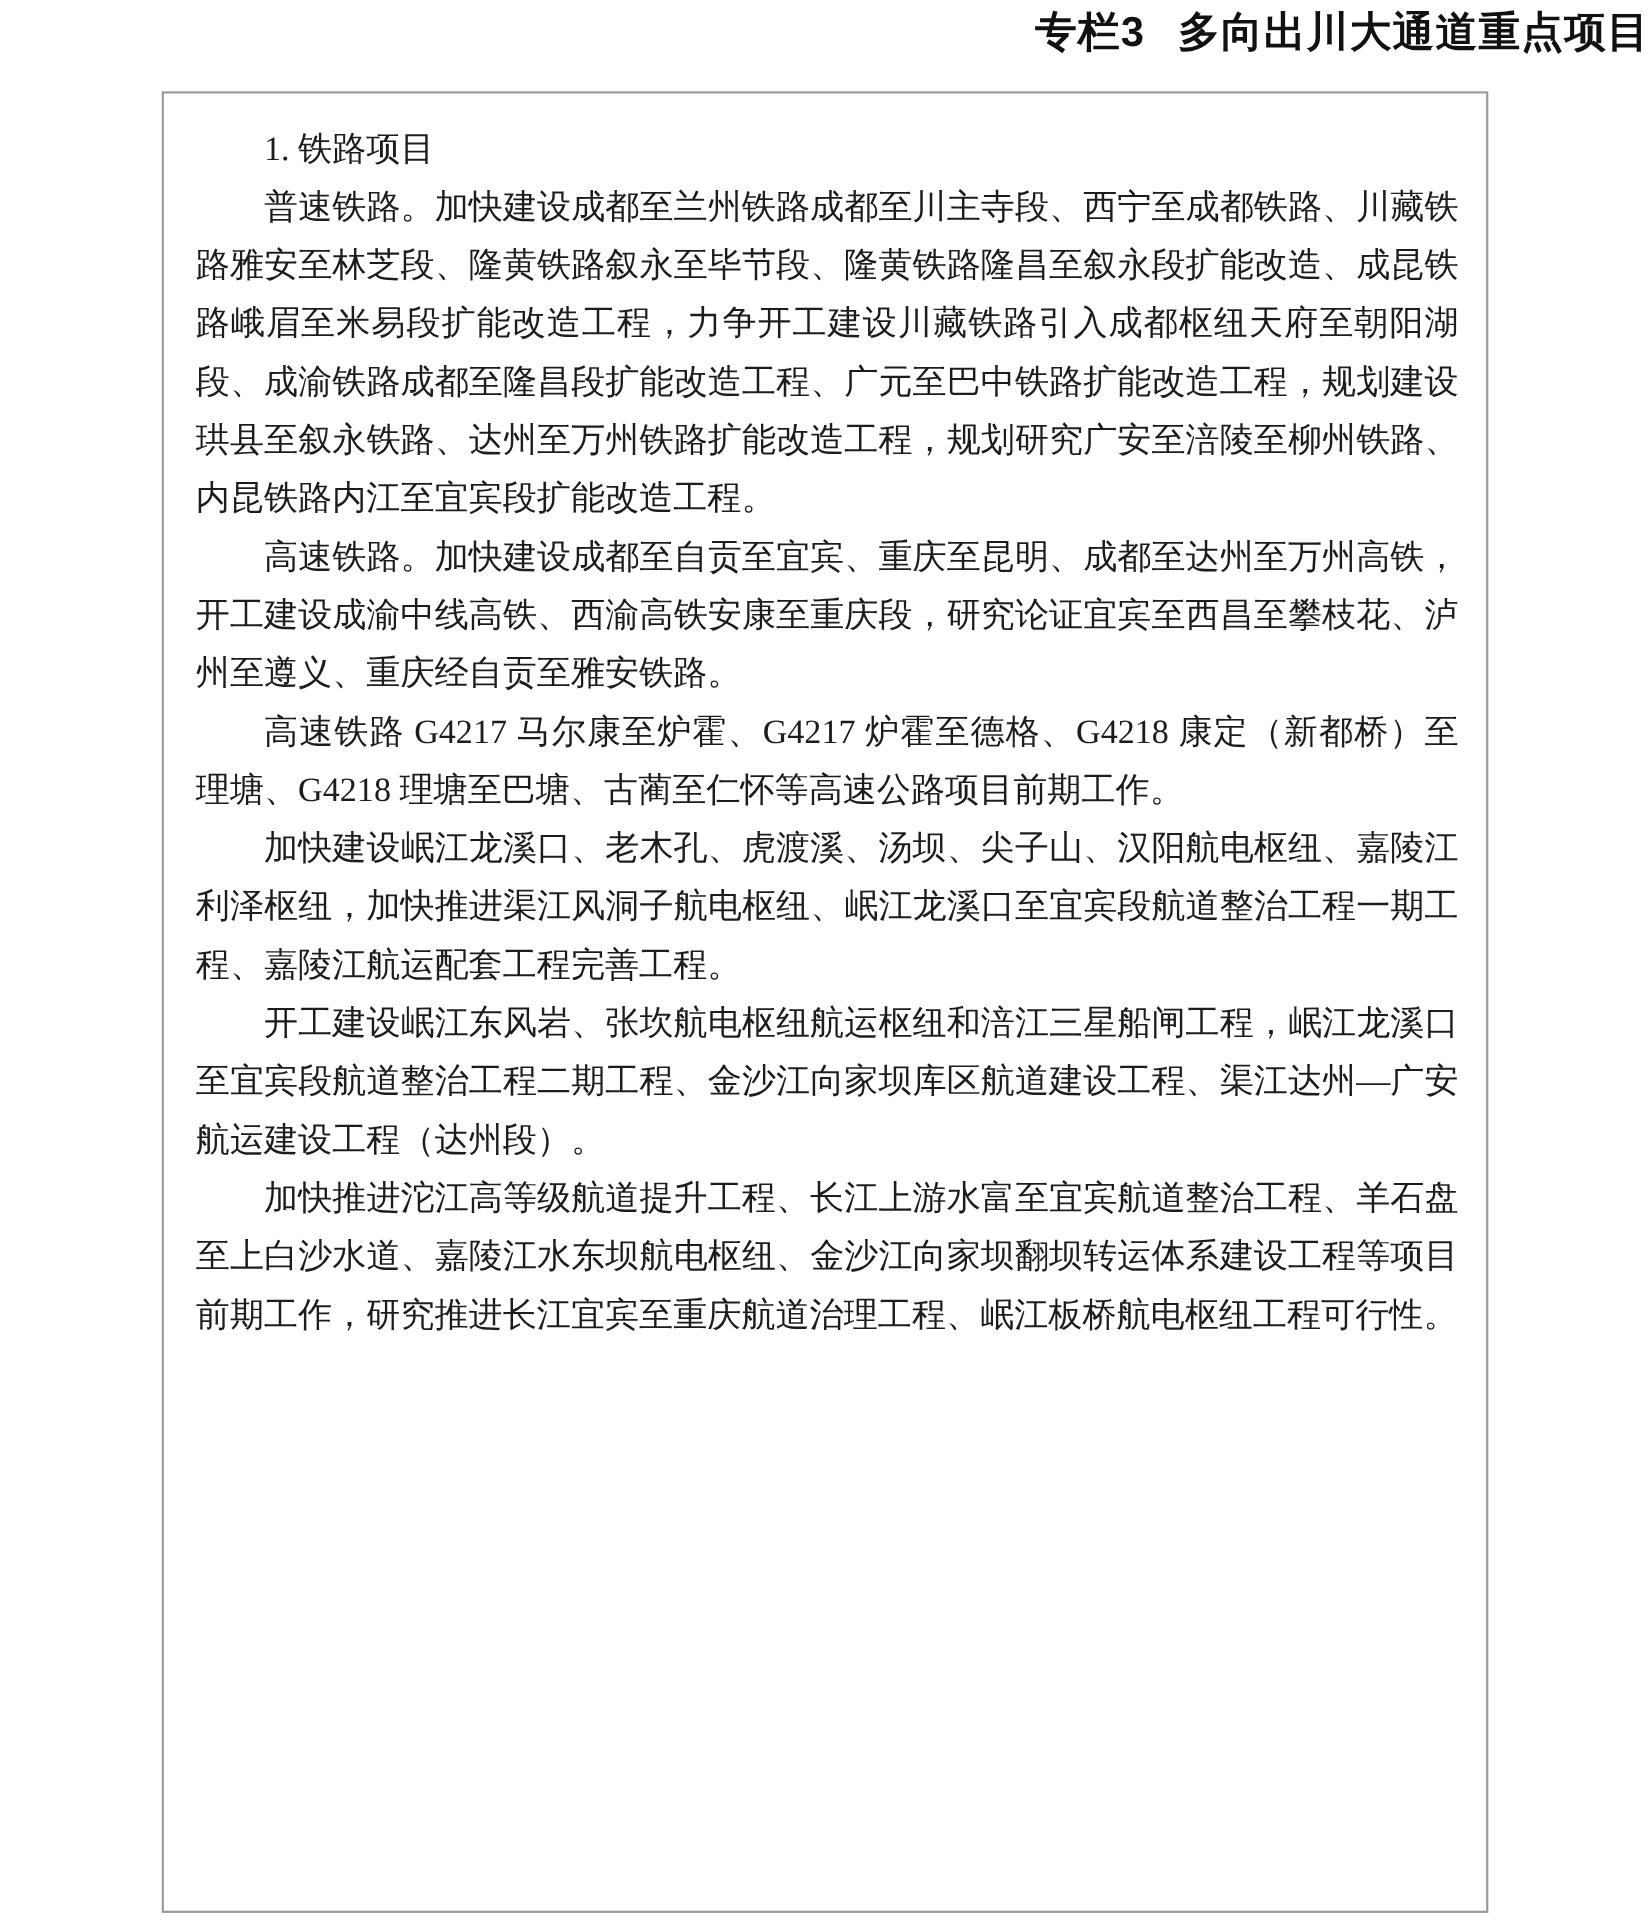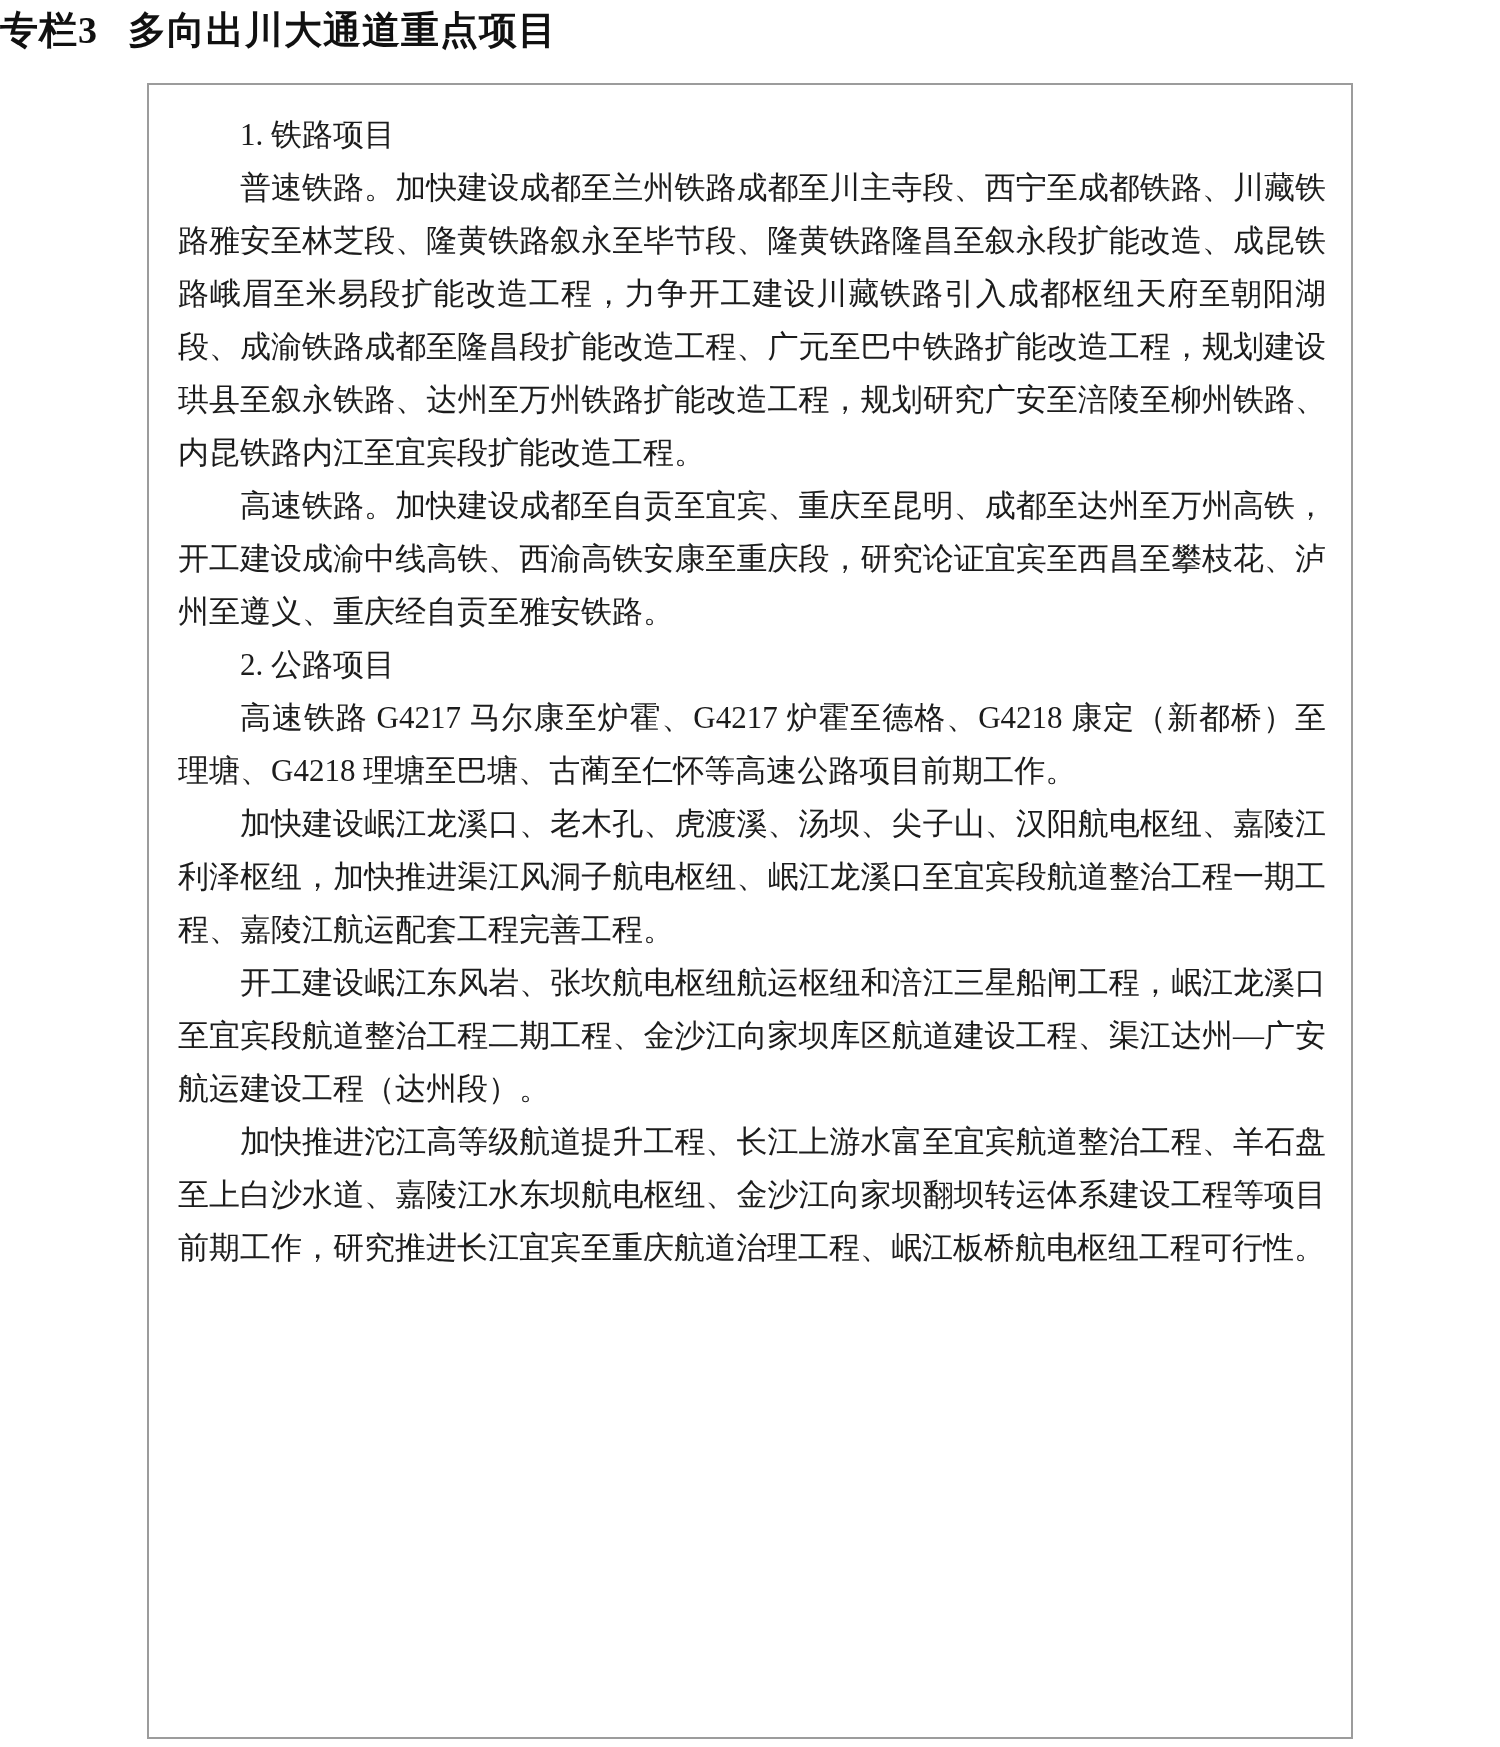--- a/index.html
+++ b/index.html
@@ -12,22 +12,22 @@
     height: 1747px;
     position: relative;
     font-family: "Liberation Serif", "DejaVu Serif", serif;
     color: #1a1a1a;
   }
   .doc-title {
     position: absolute;
     top: 8px;
     left: 0;
     width: 100%;
-    text-align: left;
-    font-family: Liberation Serif, serif;
+    text-align: right;
+    font-family: Liberation Sans, sans-serif;
     font-weight: bold;
     font-size: 38px;
     line-height: 44px;
     letter-spacing: 1px;
     color: #111111;
     white-space: nowrap;
   }
   .doc-title .title-label {
     margin-right: 30px;
   }
@@ -56,18 +56,17 @@
 <body>
 
 <div class="doc-title">
   <span class="title-label">专栏3</span><span>多向出川大通道重点项目</span>
 </div>
 
 <div class="content-box">
   <p class="para">1. 铁路项目</p>
   <p class="para">普速铁路。加快建设成都至兰州铁路成都至川主寺段、西宁至成都铁路、川藏铁路雅安至林芝段、隆黄铁路叙永至毕节段、隆黄铁路隆昌至叙永段扩能改造、成昆铁路峨眉至米易段扩能改造工程，力争开工建设川藏铁路引入成都枢纽天府至朝阳湖段、成渝铁路成都至隆昌段扩能改造工程、广元至巴中铁路扩能改造工程，规划建设珙县至叙永铁路、达州至万州铁路扩能改造工程，规划研究广安至涪陵至柳州铁路、内昆铁路内江至宜宾段扩能改造工程。</p>
   <p class="para">高速铁路。加快建设成都至自贡至宜宾、重庆至昆明、成都至达州至万州高铁，开工建设成渝中线高铁、西渝高铁安康至重庆段，研究论证宜宾至西昌至攀枝花、泸州至遵义、重庆经自贡至雅安铁路。</p>
-  <p class="para">2. 公路项目</p>
   <p class="para">高速铁路 G4217 马尔康至炉霍、G4217 炉霍至德格、G4218 康定（新都桥）至理塘、G4218 理塘至巴塘、古蔺至仁怀等高速公路项目前期工作。</p>
   <p class="para">加快建设岷江龙溪口、老木孔、虎渡溪、汤坝、尖子山、汉阳航电枢纽、嘉陵江利泽枢纽，加快推进渠江风洞子航电枢纽、岷江龙溪口至宜宾段航道整治工程一期工程、嘉陵江航运配套工程完善工程。</p>
   <p class="para">开工建设岷江东风岩、张坎航电枢纽航运枢纽和涪江三星船闸工程，岷江龙溪口至宜宾段航道整治工程二期工程、金沙江向家坝库区航道建设工程、渠江达州—广安航运建设工程（达州段）。</p>
   <p class="para">加快推进沱江高等级航道提升工程、长江上游水富至宜宾航道整治工程、羊石盘至上白沙水道、嘉陵江水东坝航电枢纽、金沙江向家坝翻坝转运体系建设工程等项目前期工作，研究推进长江宜宾至重庆航道治理工程、岷江板桥航电枢纽工程可行性。</p>
 </div>
 
 </body></html>

